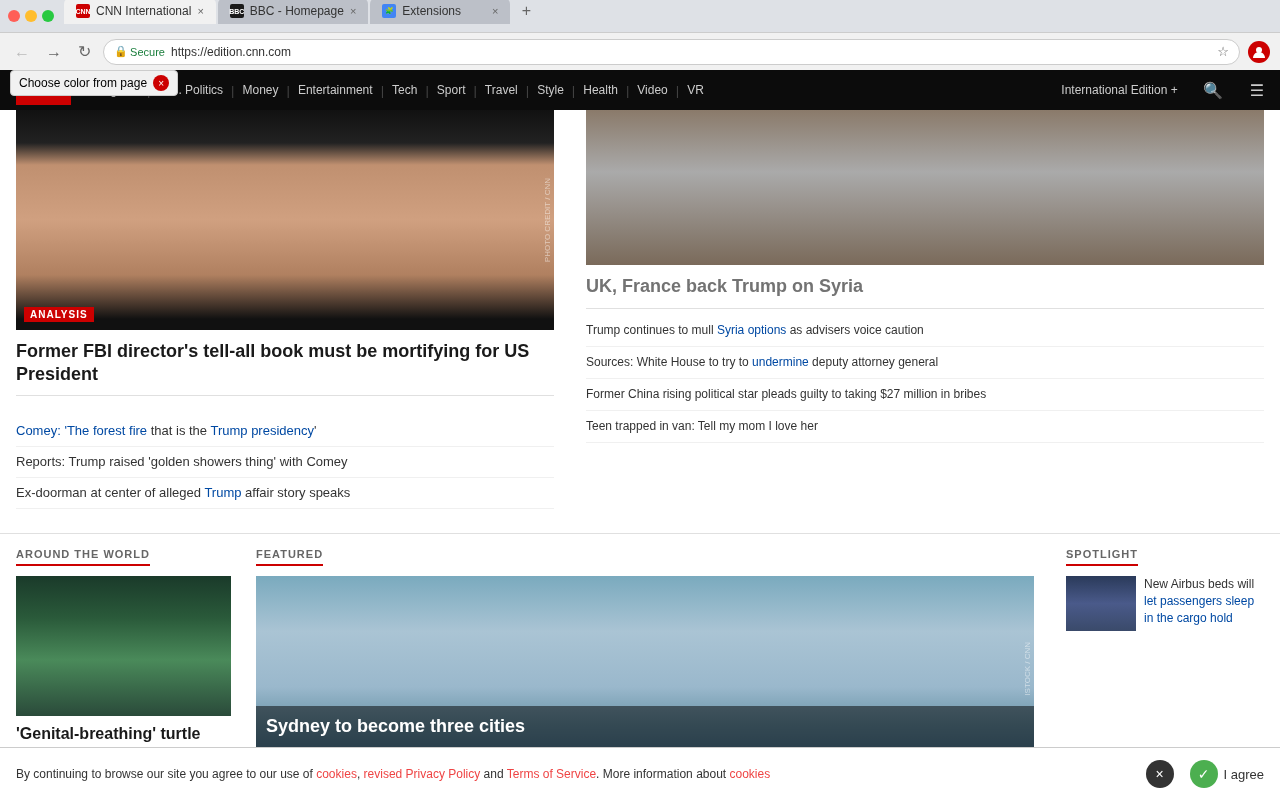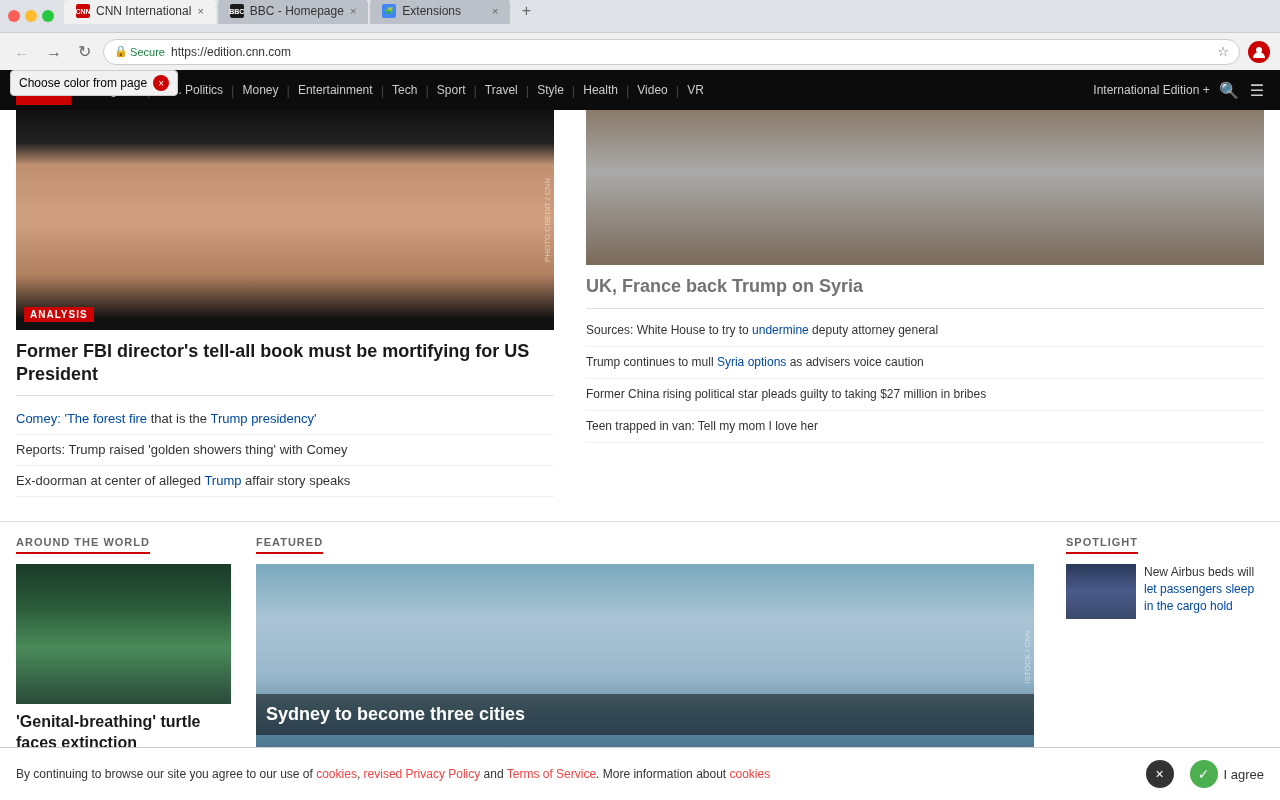--- a/index.html
+++ b/index.html
@@ -34,34 +34,34 @@
     .profile-icon { width: 22px; height: 22px; background: #cc0000; border-radius: 50%; display: flex; align-items: center; justify-content: center; color: white; font-size: 10px; }
     .color-picker-banner { position: absolute; top: 70px; left: 10px; background: #f1f1f1; border: 1px solid #ccc; border-radius: 4px; padding: 4px 8px; display: flex; align-items: center; gap: 6px; font-size: 12px; z-index: 100; }
     .color-picker-close { width: 16px; height: 16px; background: #cc0000; border-radius: 50%; color: white; display: flex; align-items: center; justify-content: center; font-size: 10px; cursor: pointer; }
 
     
     .cnn-nav { background: #0c0c0c; height: 40px; display: flex; align-items: center; padding: 0 16px; gap: 0; }
     .cnn-logo { background: #cc0000; color: white; font-weight: 900; font-size: 18px; padding: 4px 8px; margin-right: 16px; cursor: pointer; }
     .nav-links { display: flex; align-items: center; gap: 0; flex: 1; }
     .nav-link { color: #ccc; font-size: 12px; padding: 0 8px; cursor: pointer; text-decoration: none; }
     .nav-sep { color: #444; }
-    .nav-right { display: flex; align-items: center; gap: 10px; color: #ccc; font-size: 12px; margin-left: auto; }
+    .nav-right { display: flex; align-items: center; gap: 26px; color: #ccc; font-size: 12px; margin-left: auto; }
     .nav-search-icon { color: #ccc; cursor: pointer; font-size: 16px; }
     .nav-menu-icon { color: #ccc; cursor: pointer; font-size: 16px; }
 
     
     .main-content { width: 1280px; background: white; display: flex; flex-direction: column; }
     .content-area { display: flex; padding: 0; }
 
     
     .left-section { width: 570px; flex-shrink: 0; padding: 0 16px 16px 16px; }
     .main-image { width: 100%; height: 220px; background: #333; position: relative; overflow: hidden; }
     .analysis-badge { position: absolute; bottom: 8px; left: 8px; background: #cc0000; color: white; font-size: 10px; font-weight: bold; padding: 2px 6px; text-transform: uppercase; letter-spacing: 1px; }
     .main-headline { font-size: 18px; font-weight: bold; color: #1a1a1a; margin: 10px 0 8px; line-height: 1.3; }
-    .story-links { border-top: 1px solid #e0e0e0; padding-top: 8px; }
+    .story-links { border-top: 1px solid #e0e0e0; padding-top: 20px; }
     .story-link { display: block; padding: 6px 0; font-size: 13px; color: #333; border-bottom: 1px solid #f0f0f0; line-height: 1.4; }
     .story-link a { color: #0049a3; text-decoration: none; }
 
     
     .middle-section { width: 250px; flex-shrink: 0; padding: 0 8px; }
     .mid-card { margin-bottom: 8px; position: relative; }
     .mid-image { width: 100%; height: 120px; background: #888; overflow: hidden; }
     .mid-img-placeholder { width: 100%; height: 100%; display: flex; align-items: center; justify-content: center; }
     .mid-caption { position: absolute; bottom: 0; left: 0; right: 0; background: rgba(0,0,0,0.6); color: white; font-size: 14px; font-weight: bold; padding: 8px; line-height: 1.3; }
     .mid-card2 { position: relative; }
@@ -233,24 +233,24 @@
     </div>
 
 
     <div class="right-section">
       <div class="right-img">
         <div style="width:100%;height:100%;background:linear-gradient(180deg,#8a7a6a 0%,#aaaaaa 40%,#7a6a5a 100%);"></div>
       </div>
       <h2 class="right-headline">UK, France back Trump on Syria</h2>
       <div class="right-links">
         <div class="right-link">
+          Trump continues to mull <a href="#">Syria options</a> as advisers voice caution
+        </div>
+        <div class="right-link">
           Sources: White House to try to <a href="#">undermine</a> deputy attorney general
-        </div>
-        <div class="right-link">
-          Trump continues to mull <a href="#">Syria options</a> as advisers voice caution
         </div>
         <div class="right-link">
           Former China rising political star pleads guilty to taking $27 million in bribes
         </div>
         <div class="right-link">
           Teen trapped in van: Tell my mom I love her
         </div>
       </div>
     </div>
 

